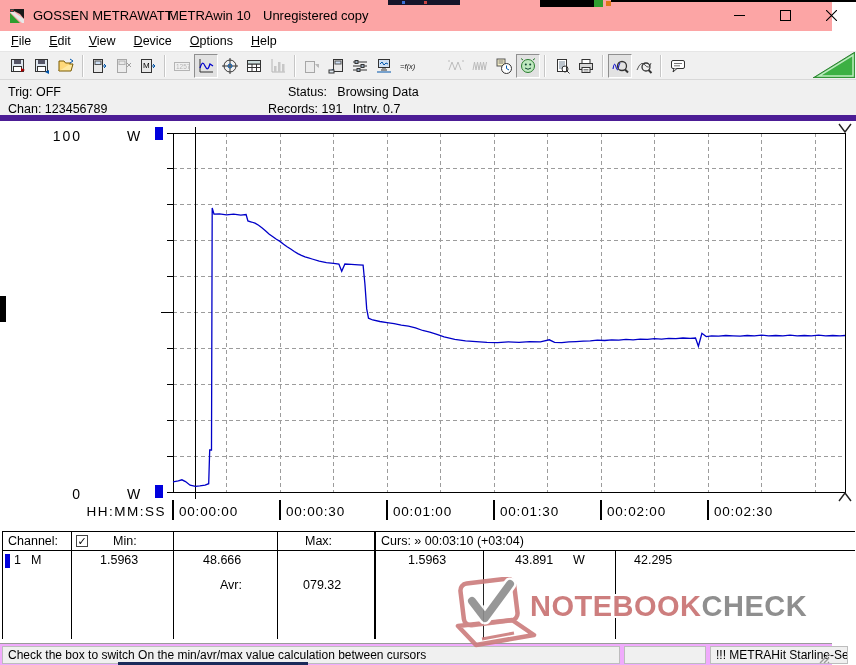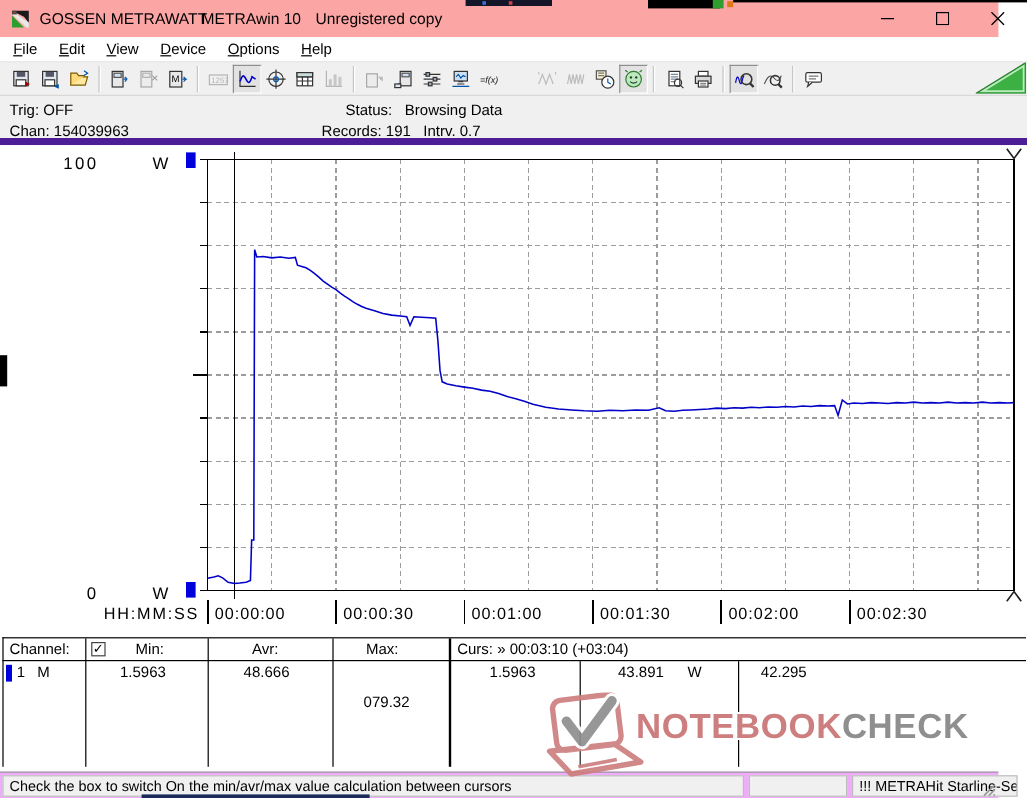--- a/index.html
+++ b/index.html
@@ -291,21 +291,21 @@
         </svg>
       </button>
     </div>
   <svg id="tb-corner" class="abs" viewBox="0 0 42 26">
     <polygon points="0,26 42,26 42,0" fill="#3cb043" stroke="#2a7d2f" stroke-width="1"></polygon>
     <polygon points="6,24 40,24 40,3" fill="none" stroke="#bdeabf" stroke-width="1.5"></polygon>
   </svg>
 
   <div id="infobar" class="abs">
     <span class="info-line" style="left:8px;top:5px;">Trig: OFF</span>
-    <span class="info-line" style="left:8px;top:22px;">Chan: 154039963</span>
+    <span class="info-line" style="left:8px;top:22px;">Chan: 123456789</span>
     <span class="info-line" style="left:268px;top:5px;margin-left:20px;">Status:   Browsing Data</span>
     <span class="info-line" style="left:268px;top:22px;">Records: 191   Intrv. 0.7</span>
   </div>
 
   <div id="chartpanel" class="abs">
     <svg id="chart-svg" width="856" height="410">
         <line x1="173" y1="335.1" x2="845" y2="335.1" stroke="#9c9c9c" stroke-dasharray="4,3" stroke-width="1" shape-rendering="crispEdges"></line>
         <line x1="173" y1="299.2" x2="845" y2="299.2" stroke="#9c9c9c" stroke-dasharray="4,3" stroke-width="1" shape-rendering="crispEdges"></line>
         <line x1="173" y1="263.3" x2="845" y2="263.3" stroke="#9c9c9c" stroke-dasharray="4,3" stroke-width="1" shape-rendering="crispEdges"></line>
         <line x1="173" y1="227.4" x2="845" y2="227.4" stroke="#9c9c9c" stroke-dasharray="4,3" stroke-width="1" shape-rendering="crispEdges"></line>
@@ -371,21 +371,21 @@
     <div class="vline" style="left:71px;"></div>
     <div class="vline" style="left:173px;"></div>
     <div class="vline" style="left:277px;"></div>
     <div class="vline" style="left:374px;width:2px;"></div>
     <div class="vline" style="left:483px;top:20px;"></div>
     <div class="vline" style="left:615px;top:20px;"></div>
 
     <span class="hdr" style="left:8px;">Channel:</span>
     <span id="tbl-checkbox">✓</span>
     <span class="hdr" style="left:113px;">Min:</span>
-    <span class="hdr" style="left:210px;">Avr:</span>
+    <span class="hdr" style="left:220px;margin-top:44px;">Avr:</span>
     <span class="hdr" style="left:305px;">Max:</span>
     <span class="hdr" style="left:381px;">Curs: » 00:03:10 (+03:04)</span>
 
     <div style="position:absolute;left:5px;top:23px;width:5px;height:14px;background:#0000dd;"></div>
     <span class="val" style="left:14px;">1</span>
     <span class="val" style="left:31px;">M</span>
     <span class="val" style="left:100px;">1.5963</span>
     <span class="val" style="left:203px;">48.666</span>
     <span class="val" style="left:303px;margin-top:25px;">079.32</span>
     <span class="val" style="left:408px;">1.5963</span>

